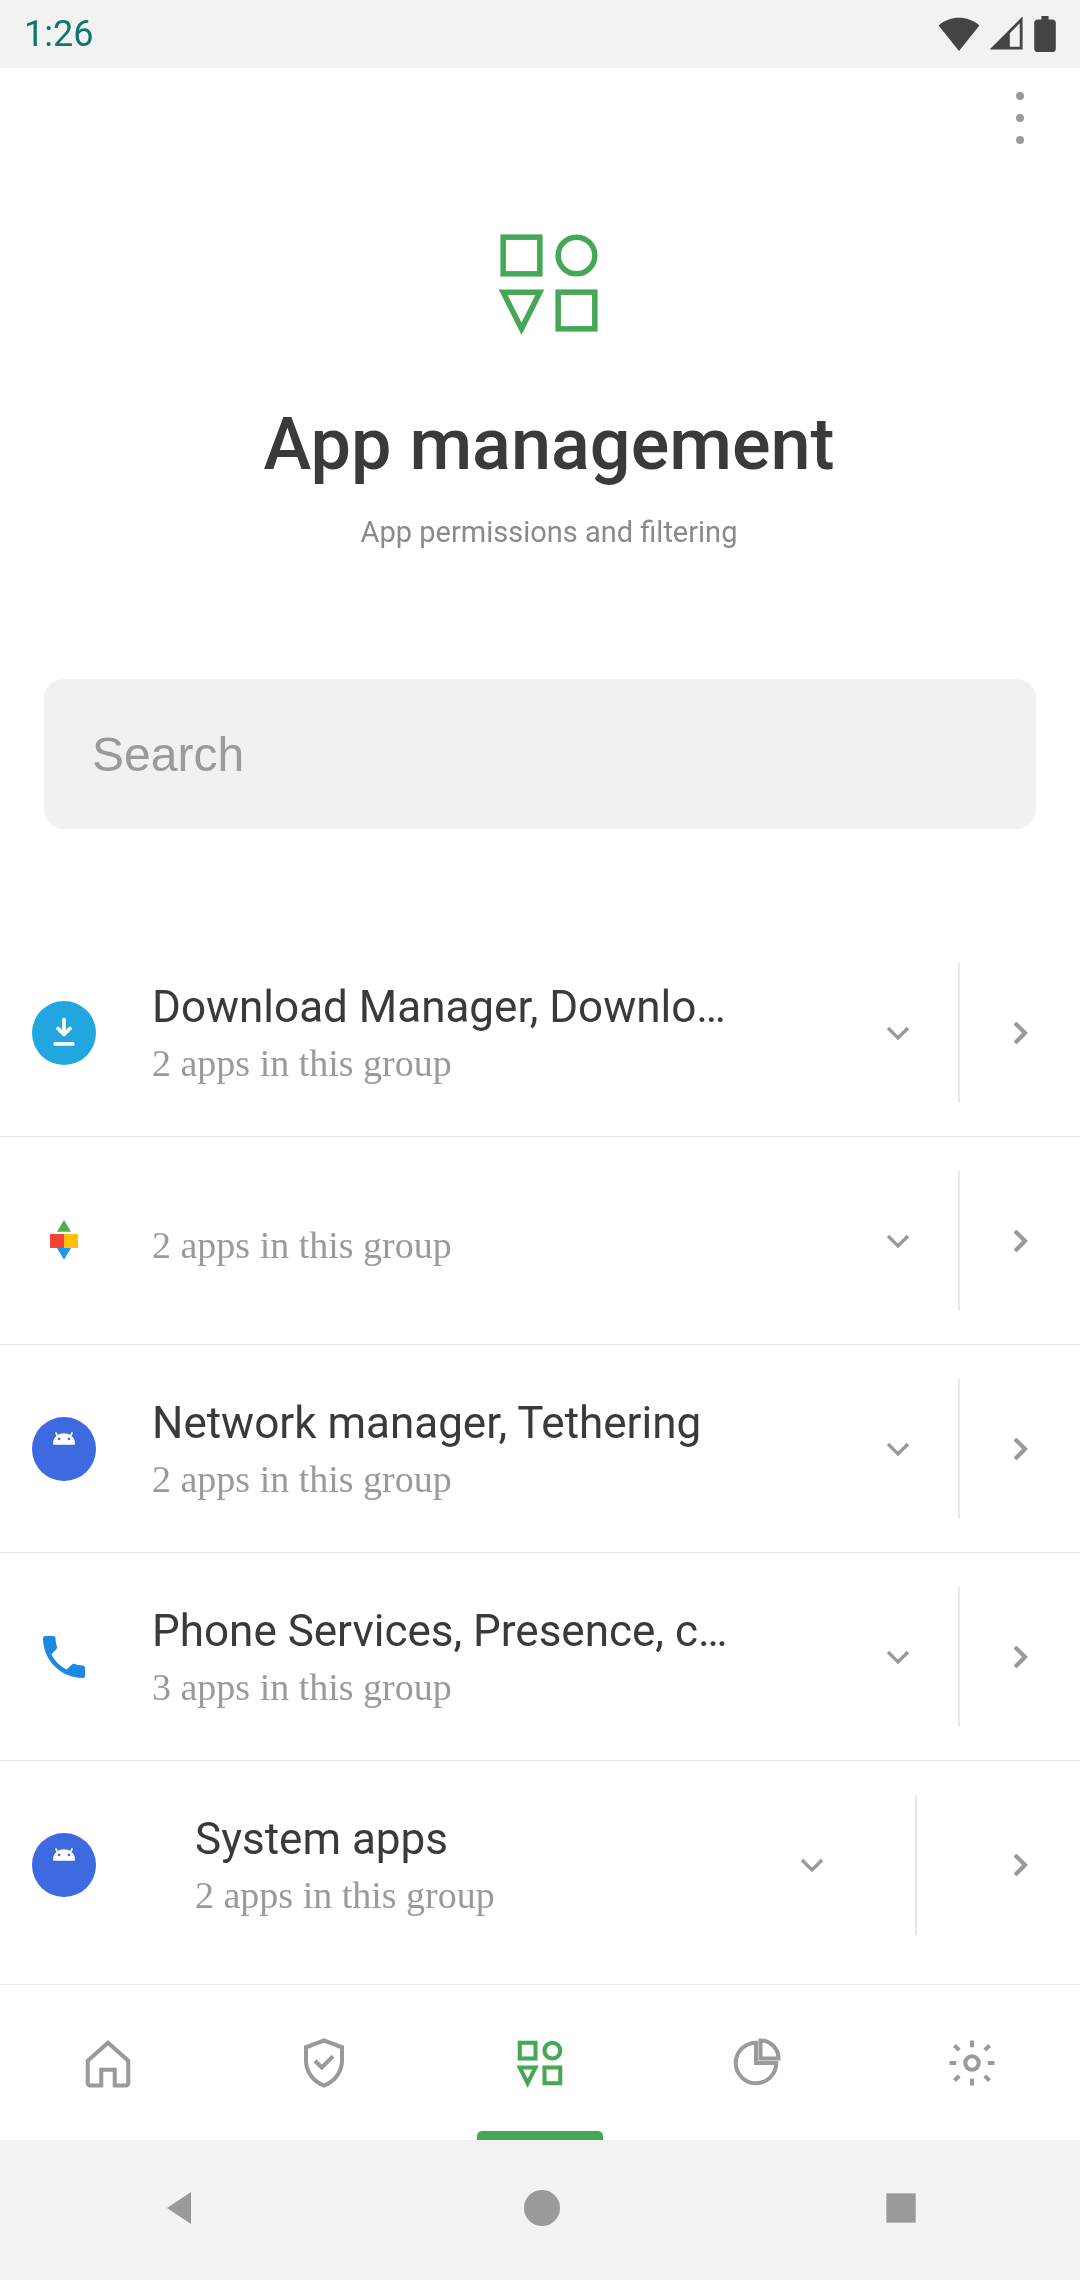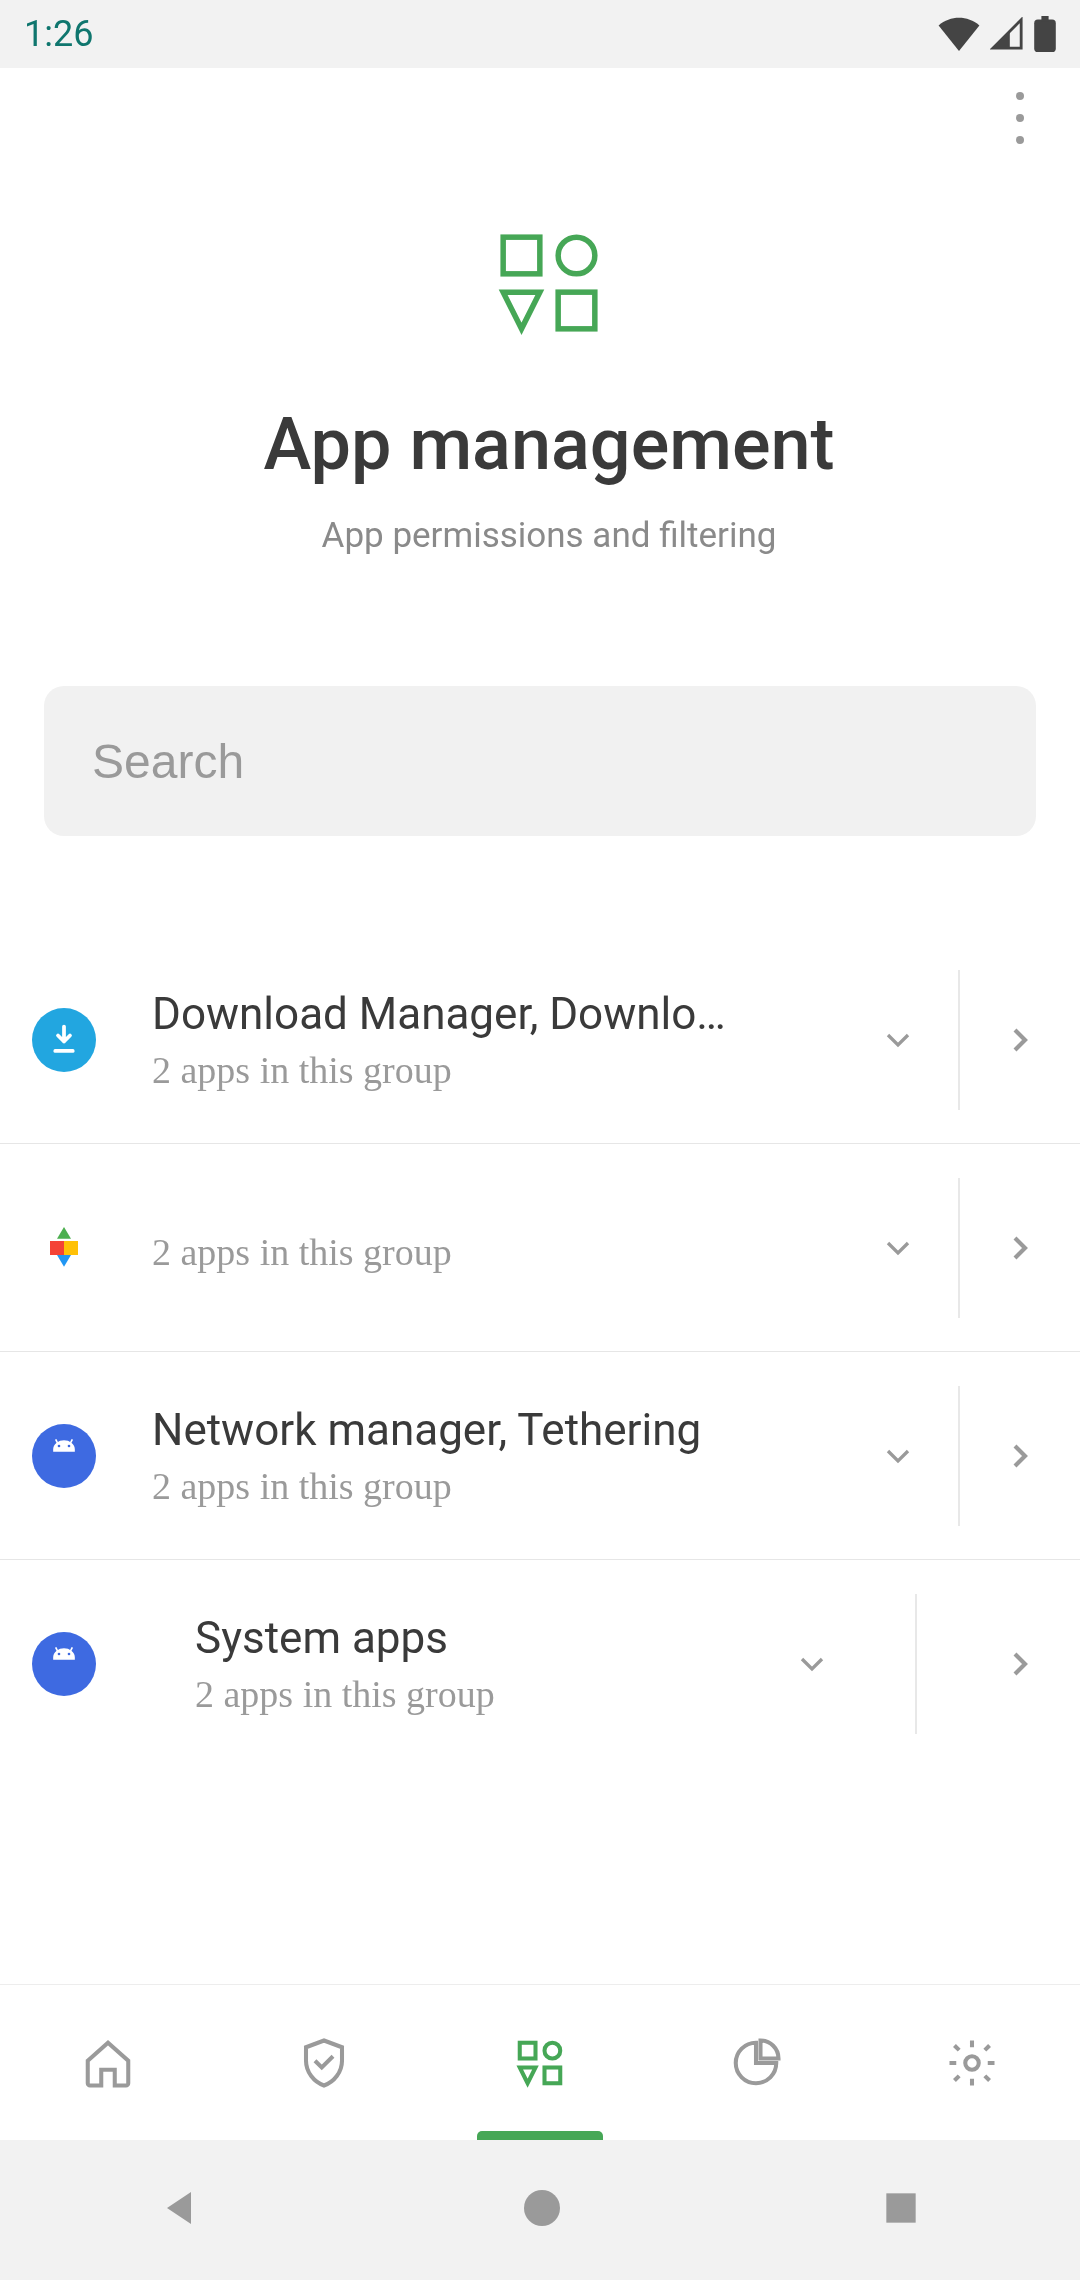--- a/index.html
+++ b/index.html
@@ -9,21 +9,21 @@
     padding: 0 24px; justify-content: space-between; color: #0f766e; font-size: 36px;
   }
   .status-right { display: flex; align-items: center; gap: 10px; }
   .content { height: calc(2280px - 68px - 156px - 140px); overflow: hidden; background: #fff; position: relative; }
   .topbar { height: 100px; display: flex; justify-content: flex-end; align-items: center; padding-right: 40px; }
   .more-dots { width: 40px; height: 60px; display:flex; flex-direction:column; justify-content:space-between; align-items:center; padding:4px 0;}
   .more-dots span { width: 8px; height: 8px; background:#9a9a9a; border-radius:50%; }
   .header-area { text-align: center; padding-top: 60px; margin-left: 18px; }
   .hero-icon { display:inline-block; margin-bottom: 40px; }
   .page-title { font-size: 72px; font-weight: 500; color: #3a3a3a; margin-top: 20px;}
-  .page-sub { font-size: 35px; color: #8a8a8a; margin-top: 28px; }
+  .page-sub { font-size: 29px; color: #8a8a8a; margin-top: 28px; }
   .search-wrap { padding: 130px 44px 0 44px; }
   .search-input {
     width: 100%; height: 150px; border: none; background: #f1f1f1; border-radius: 20px;
     font-size: 48px; color: #444; padding: 0 48px;
   }
   .search-input::placeholder { color: #9a9a9a; }
   .list { margin-top: 100px; }
   .row {
     display: flex; align-items: center; height: 208px; border-bottom: 1px solid #e6e6e6;
     padding: 0 0 0 32px;
@@ -164,20 +164,42 @@
           </svg>
       </div>
       <div class="divider-v"></div>
       <div class="forward-btn">
         <svg width="40" height="40" viewBox="0 0 24 24" fill="none" stroke="#9a9a9a" stroke-width="2.5">
             <path d="M9 6l6 6-6 6"></path>
           </svg>
       </div>
     </div>
 
+    <div class="row">
+      <div class="row-icon phone-icon">
+        <svg width="56" height="56" viewBox="0 0 24 24" fill="#1e88e5">
+            <path d="M6.6 10.8c1.4 2.8 3.8 5.2 6.6 6.6l2.2-2.2c.3-.3.7-.4 1-.2 1.1.4 2.3.6 3.6.6.6 0 1 .4 1 1V20c0 .6-.4 1-1 1C10.6 21 3 13.4 3 4c0-.6.4-1 1-1h3.4c.6 0 1 .4 1 1 0 1.3.2 2.5.6 3.6.1.4 0 .8-.2 1l-2.2 2.2z"></path>
+          </svg>
+      </div>
+      <div class="row-texts">
+        <div class="row-title">Phone Services, Presence, c…</div>
+        <div class="row-sub">3 apps in this group</div>
+      </div>
+      <div class="expand-btn">
+        <svg width="40" height="40" viewBox="0 0 24 24" fill="none" stroke="#9a9a9a" stroke-width="2">
+            <path d="M6 9l6 6 6-6"></path>
+          </svg>
+      </div>
+      <div class="divider-v"></div>
+      <div class="forward-btn">
+        <svg width="40" height="40" viewBox="0 0 24 24" fill="none" stroke="#9a9a9a" stroke-width="2.5">
+            <path d="M9 6l6 6-6 6"></path>
+          </svg>
+      </div>
+    </div>
 
     <div class="row" style="border-bottom:none;gap:43px;">
       <div class="row-icon android-icon">
         <svg width="40" height="40" viewBox="0 0 24 24" fill="#fff">
             <path d="M6 8c0-3 3-5 6-5s6 2 6 5v1H6zM8 4l-1-2m9 2l1-2" stroke="#fff" stroke-width="1" fill="#fff"></path>
             <circle cx="9" cy="6" r="0.8" fill="#3e6ae1"></circle>
             <circle cx="15" cy="6" r="0.8" fill="#3e6ae1"></circle>
           </svg>
       </div>
       <div class="row-texts">

